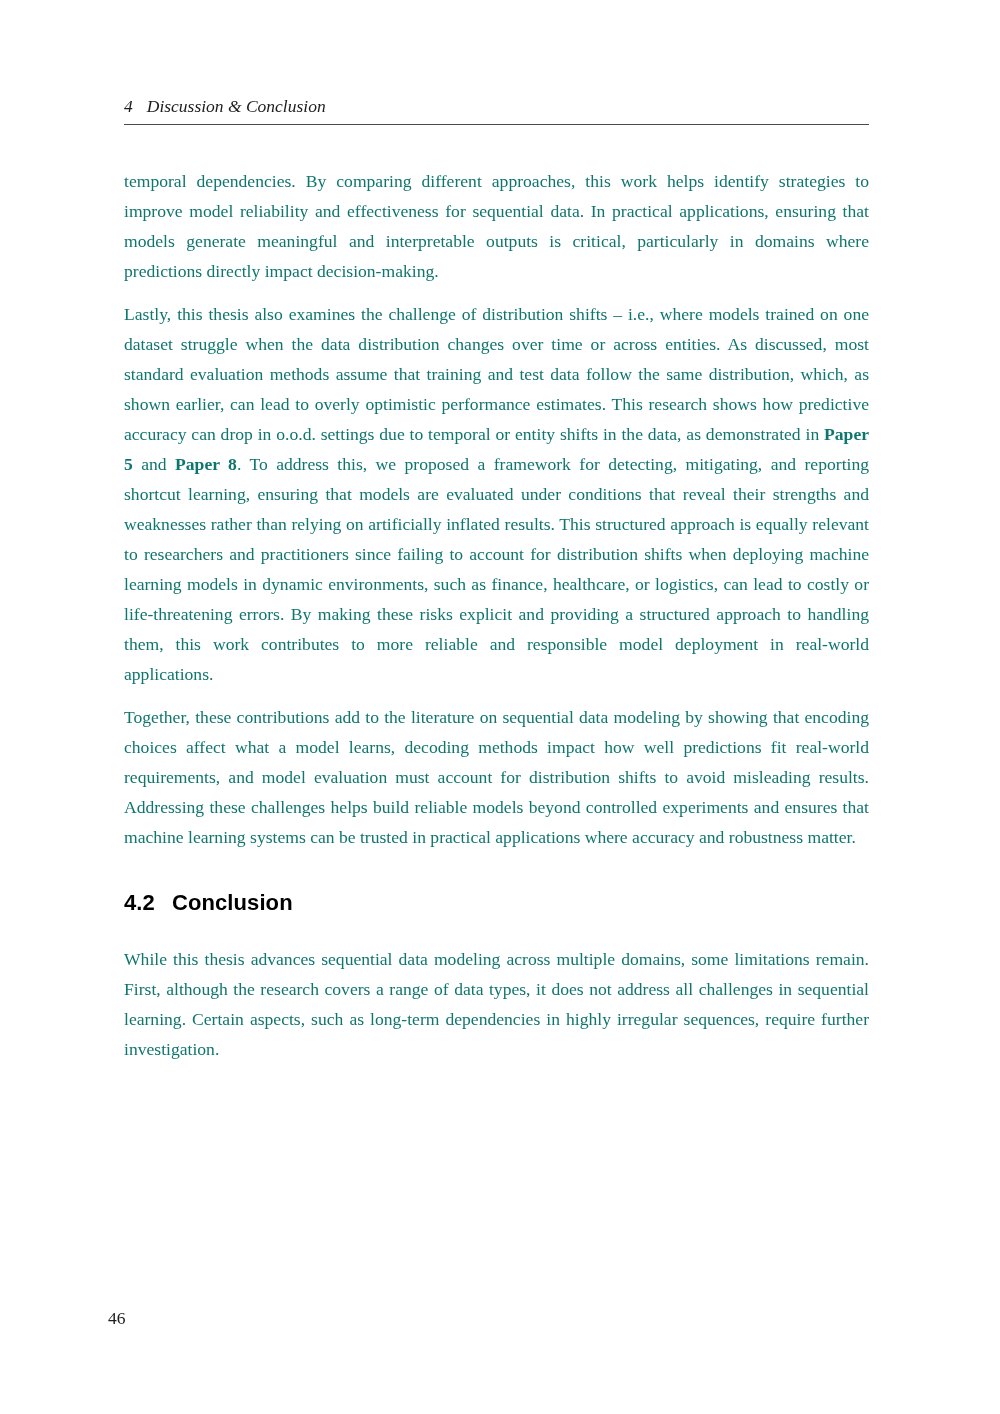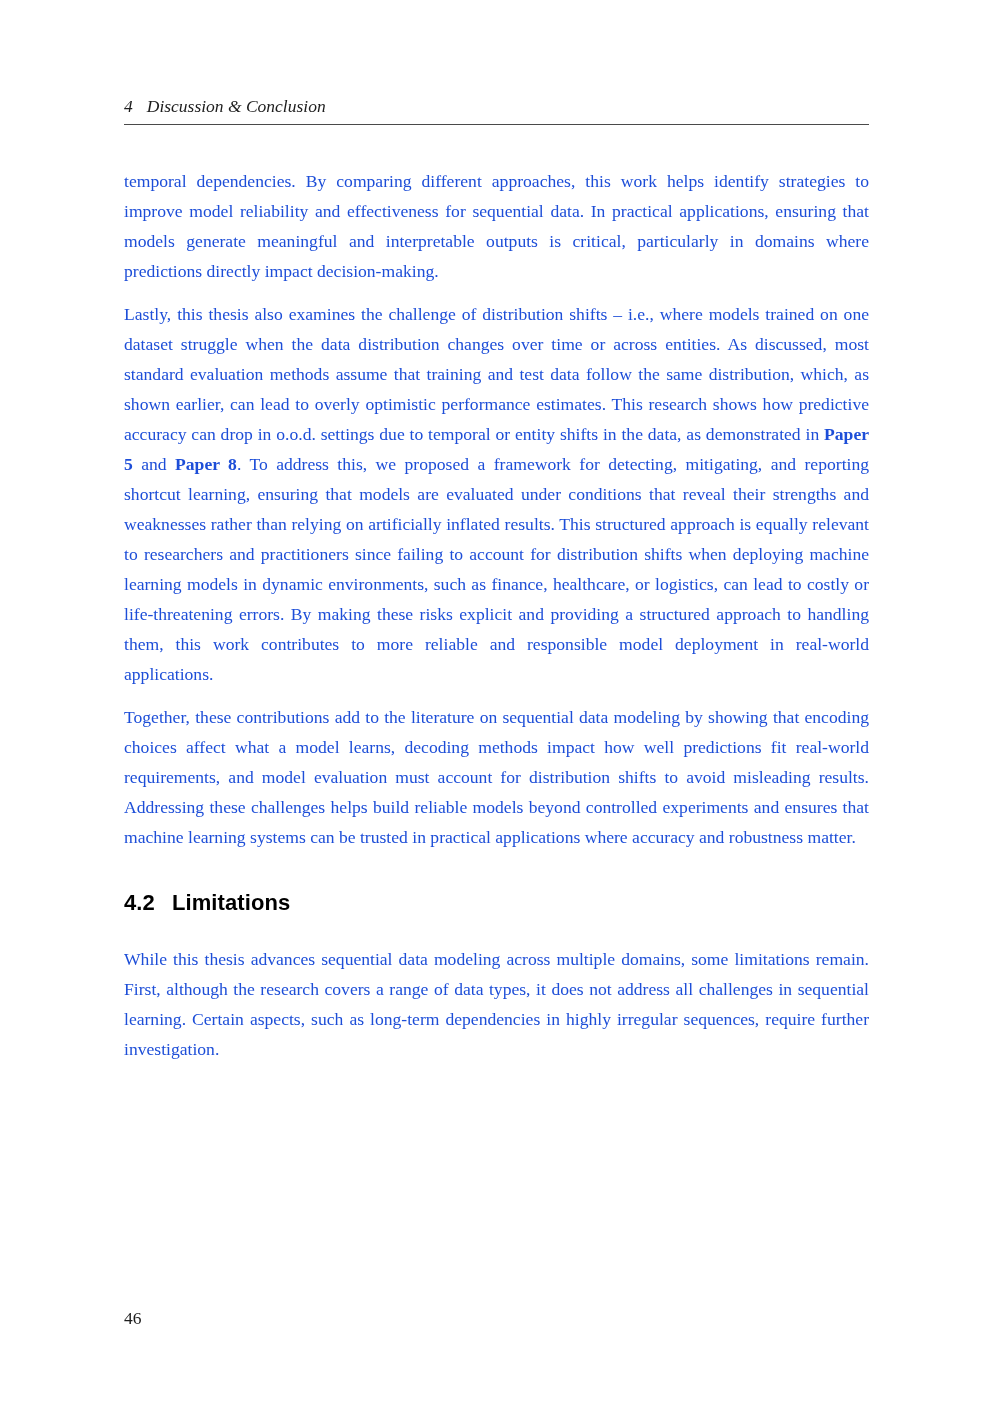--- a/index.html
+++ b/index.html
@@ -39,40 +39,40 @@
       width: 100%;
     }
     .body-text {
       margin-top: 41px;
     }
     .body-text p {
       font-size: 17.6px;
       line-height: 30px;
       text-align: justify;
       margin-bottom: 13px;
-      color: #1d4ed8;
+      color: #0f766e;
     }
     .body-text p b {
       font-weight: bold;
     }
     .section-heading {
       font-family: "Liberation Sans", sans-serif;
       font-weight: bold;
       font-size: 22px;
       color: #000000;
       display: flex;
       gap: 17px;
       align-items: baseline;
       margin-top: 38px;
       margin-bottom: 28px;
       letter-spacing: 0.1px;
     }
     .page-number {
       position: absolute;
-      left: 124px;
+      left: 108px;
       top: 1308px;
       font-size: 17.5px;
       color: #1d1d1d;
       text-align: right;
     }
   </style>
 </head>
 <body>
 
 <div class="page">
@@ -87,21 +87,21 @@
     <div class="body-text">
 
       <p>temporal dependencies. By comparing different approaches, this work helps identify strategies to improve model reliability and effectiveness for sequential data. In practical applications, ensuring that models generate meaningful and interpretable outputs is critical, particularly in domains where predictions directly impact decision-making.</p>
 
       <p><span>Lastly, this thesis also examines the challenge of distribution shifts – i.e., where models trained on one dataset struggle when the data distribution changes over time or across entities. As discussed, most standard evaluation methods assume that training and test data follow the same distribution, which, as shown earlier, can lead to overly optimistic performance estimates. This research shows how predictive accuracy can drop in o.o.d. settings due to temporal or entity shifts in the data, as demonstrated in </span><b>Paper 5</b><span> and </span><b>Paper 8</b><span>.  To address this, we proposed a framework for detecting, mitigating, and reporting shortcut learning, ensuring that models are evaluated under conditions that reveal their strengths and weaknesses rather than relying on artificially inflated results.  This structured approach is equally relevant to researchers and practitioners since failing to account for distribution shifts when deploying machine learning models in dynamic environments, such as finance, healthcare, or logistics, can lead to costly or life-threatening errors. By making these risks explicit and providing a structured approach to handling them, this work contributes to more reliable and responsible model deployment in real-world applications.</span></p>
 
       <p>Together, these contributions add to the literature on sequential data modeling by showing that encoding choices affect what a model learns, decoding methods impact how well predictions fit real-world requirements, and model evaluation must account for distribution shifts to avoid misleading results.  Addressing these challenges helps build reliable models beyond controlled experiments and ensures that machine learning systems can be trusted in practical applications where accuracy and robustness matter.</p>
 
       <div class="section-heading">
         <span>4.2</span>
-        <span>Limitations</span>
+        <span>Conclusion</span>
       </div>
 
       <p>While this thesis advances sequential data modeling across multiple domains, some limitations remain. First, although the research covers a range of data types, it does not address all challenges in sequential learning.  Certain aspects, such as long-term dependencies in highly irregular sequences, require further investigation.</p>
 
 
     </div>
   </div>
 
   <div class="page-number">46</div>
 </div>

